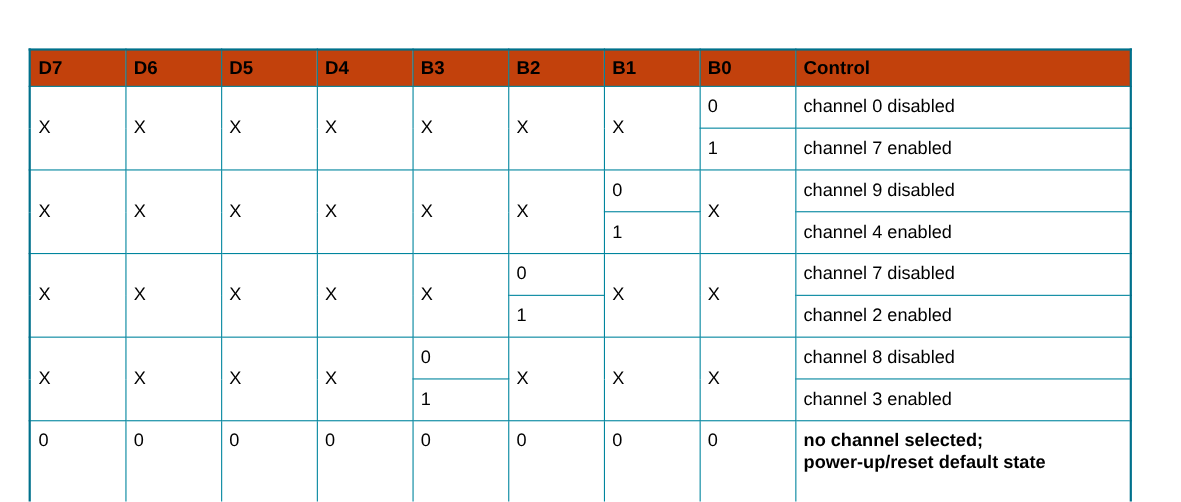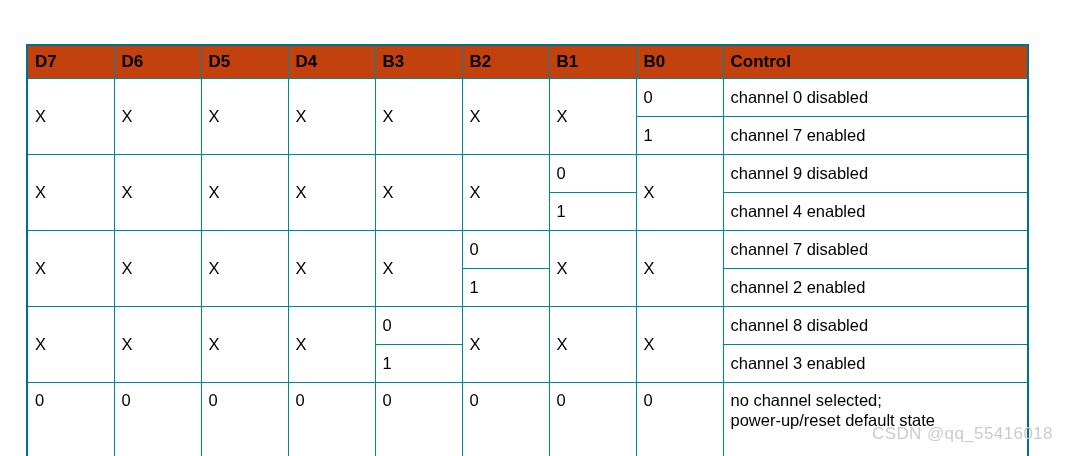--- a/index.html
+++ b/index.html
@@ -77,21 +77,21 @@
   table.reg tbody td {
     height: 37px;
     background: #ffffff;
   }
   table.reg tbody tr.last-row td {
     height: 67px;
     vertical-align: top;
     padding-top: 7px;
   }
   td.cmd { padding-left: 9px; }
-  td.cmd .line { display: block; }
+  td.cmd .line { display: block; font-weight: bold; }
 
   
   .watermark {
     position: absolute;
     left: 872px;
     top: 424px;
     font-size: 17px;
     color: #C9CCCE;
     white-space: nowrap;
     letter-spacing: 0.4px;
@@ -210,15 +210,14 @@
           <td class="cmd">
             <span class="line">no channel selected;</span>
             <span class="line">power-up/reset default state</span>
           </td>
         </tr>
 
       </tbody>
     </table>
   </div>
 
-  <div class="watermark">CSDN @qq_55416018</div>
 
 </div>
 
 </body></html>

